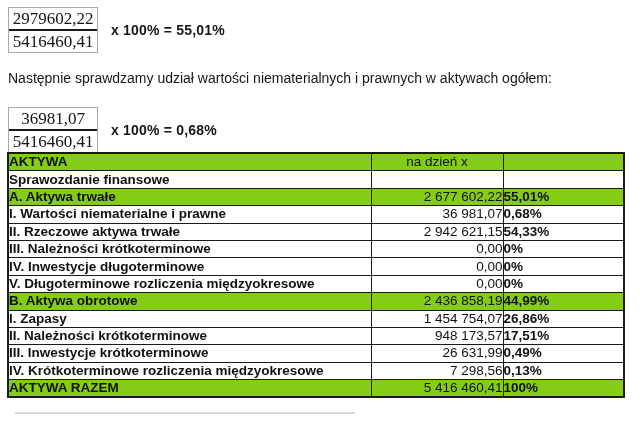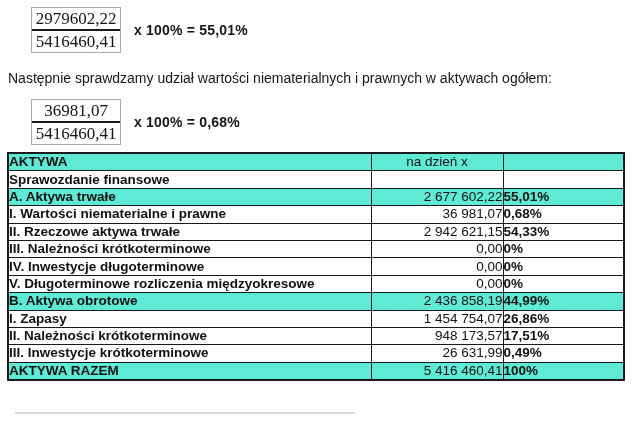--- a/index.html
+++ b/index.html
@@ -18,24 +18,23 @@
     height: 424px;
     background: #ffffff;
   }
   
   .formula {
     position: absolute;
     left: 8px;
     display: flex;
     align-items: center;
     gap: 13px;
-    margin-left: 23px;
   }
   .formula-1 { top: 7px; }
-  .formula-2 { top: 99px; }
+  .formula-2 { top: 107px; }
   .frac-box {
     border: 1px solid #a8a8a8;
     background: #ffffff;
     width: 88px;
     text-align: center;
     font-family: "Liberation Serif", serif;
     font-size: 17px;
     font-weight: 400;
     color: #151515;
   }
@@ -101,21 +100,21 @@
     padding-right: 5px;
   }
   th.c-value {
     text-align: center;
     font-weight: 400;
   }
   td.c-pct, th.c-pct {
     text-align: left;
     font-weight: 700;
   }
-  tr.hl th, tr.hl td { background: #5eead4; }
+  tr.hl th, tr.hl td { background: #84cc16; }
   .table-shadow {
     position: absolute;
     left: 15px;
     top: 412px;
     width: 340px;
     height: 2px;
     background: #d9d9d9;
   }
 </style>
 </head>
@@ -203,20 +202,25 @@
       <tr>
         <td class="c-label">II. Należności krótkoterminowe</td>
         <td class="c-value">948 173,57</td>
         <td class="c-pct">17,51%</td>
       </tr>
       <tr>
         <td class="c-label">III. Inwestycje krótkoterminowe</td>
         <td class="c-value">26 631,99</td>
         <td class="c-pct">0,49%</td>
       </tr>
+      <tr>
+        <td class="c-label">IV. Krótkoterminowe rozliczenia międzyokresowe</td>
+        <td class="c-value">7 298,56</td>
+        <td class="c-pct">0,13%</td>
+      </tr>
       <tr class="hl">
         <td class="c-label">AKTYWA RAZEM</td>
         <td class="c-value">5 416 460,41</td>
         <td class="c-pct">100%</td>
       </tr>
     </tbody>
   </table>
 
   <div class="table-shadow"></div>
 

